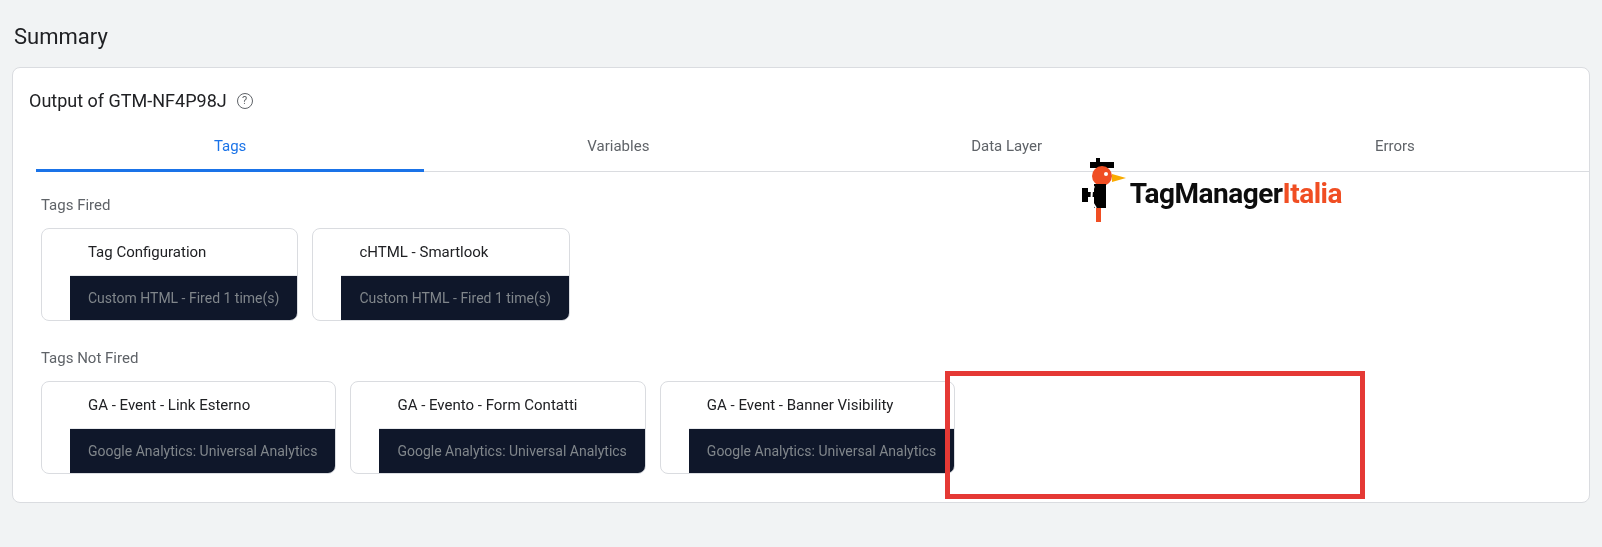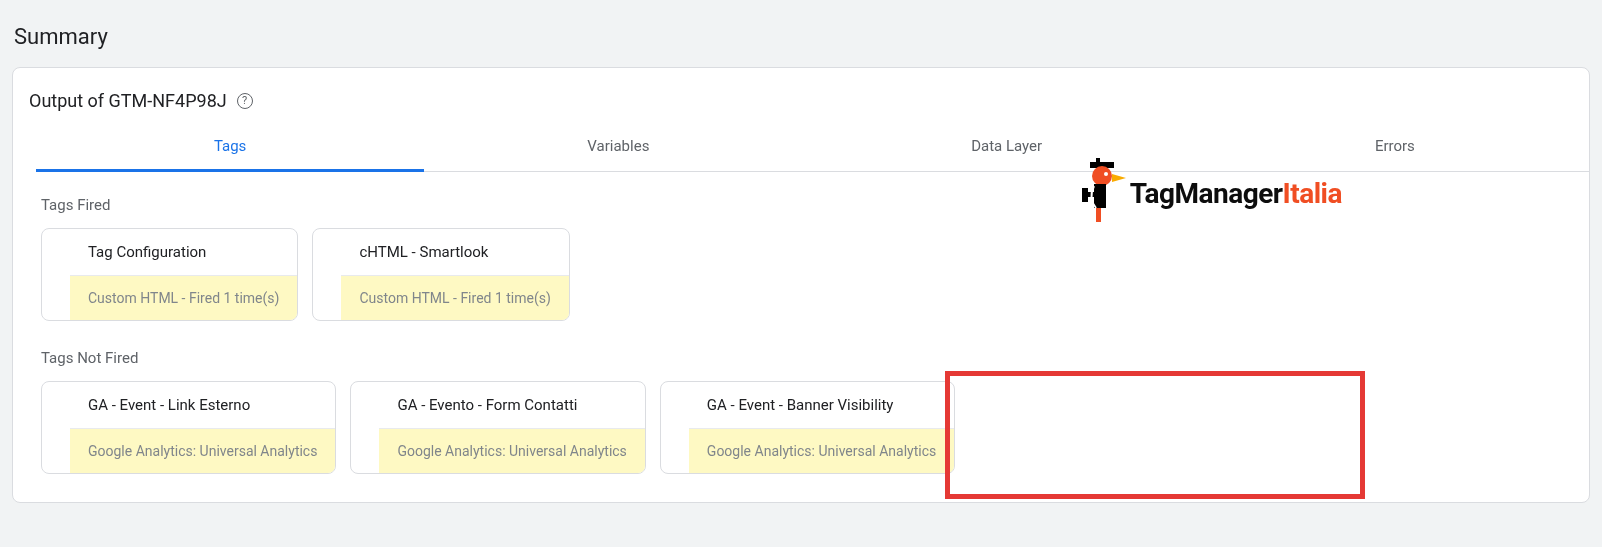--- a/index.html
+++ b/index.html
@@ -97,21 +97,21 @@
     .tag-card .tag-title {
       padding: 14px 18px;
       font-size: 15px;
       color: #202124;
       white-space: nowrap;
     }
     .tag-card .tag-subtitle {
       padding: 14px 18px;
       font-size: 14px;
       color: #80868b;
-      background: #fef9c3;
+      background: #0f172a;
       border-top: 1px solid #e8eaed;
       display: flex;
       align-items: center;
       gap: 8px;
       white-space: nowrap;
     }
     .pause-icon {
       display: inline-flex;
       width: 16px;
       height: 16px;

